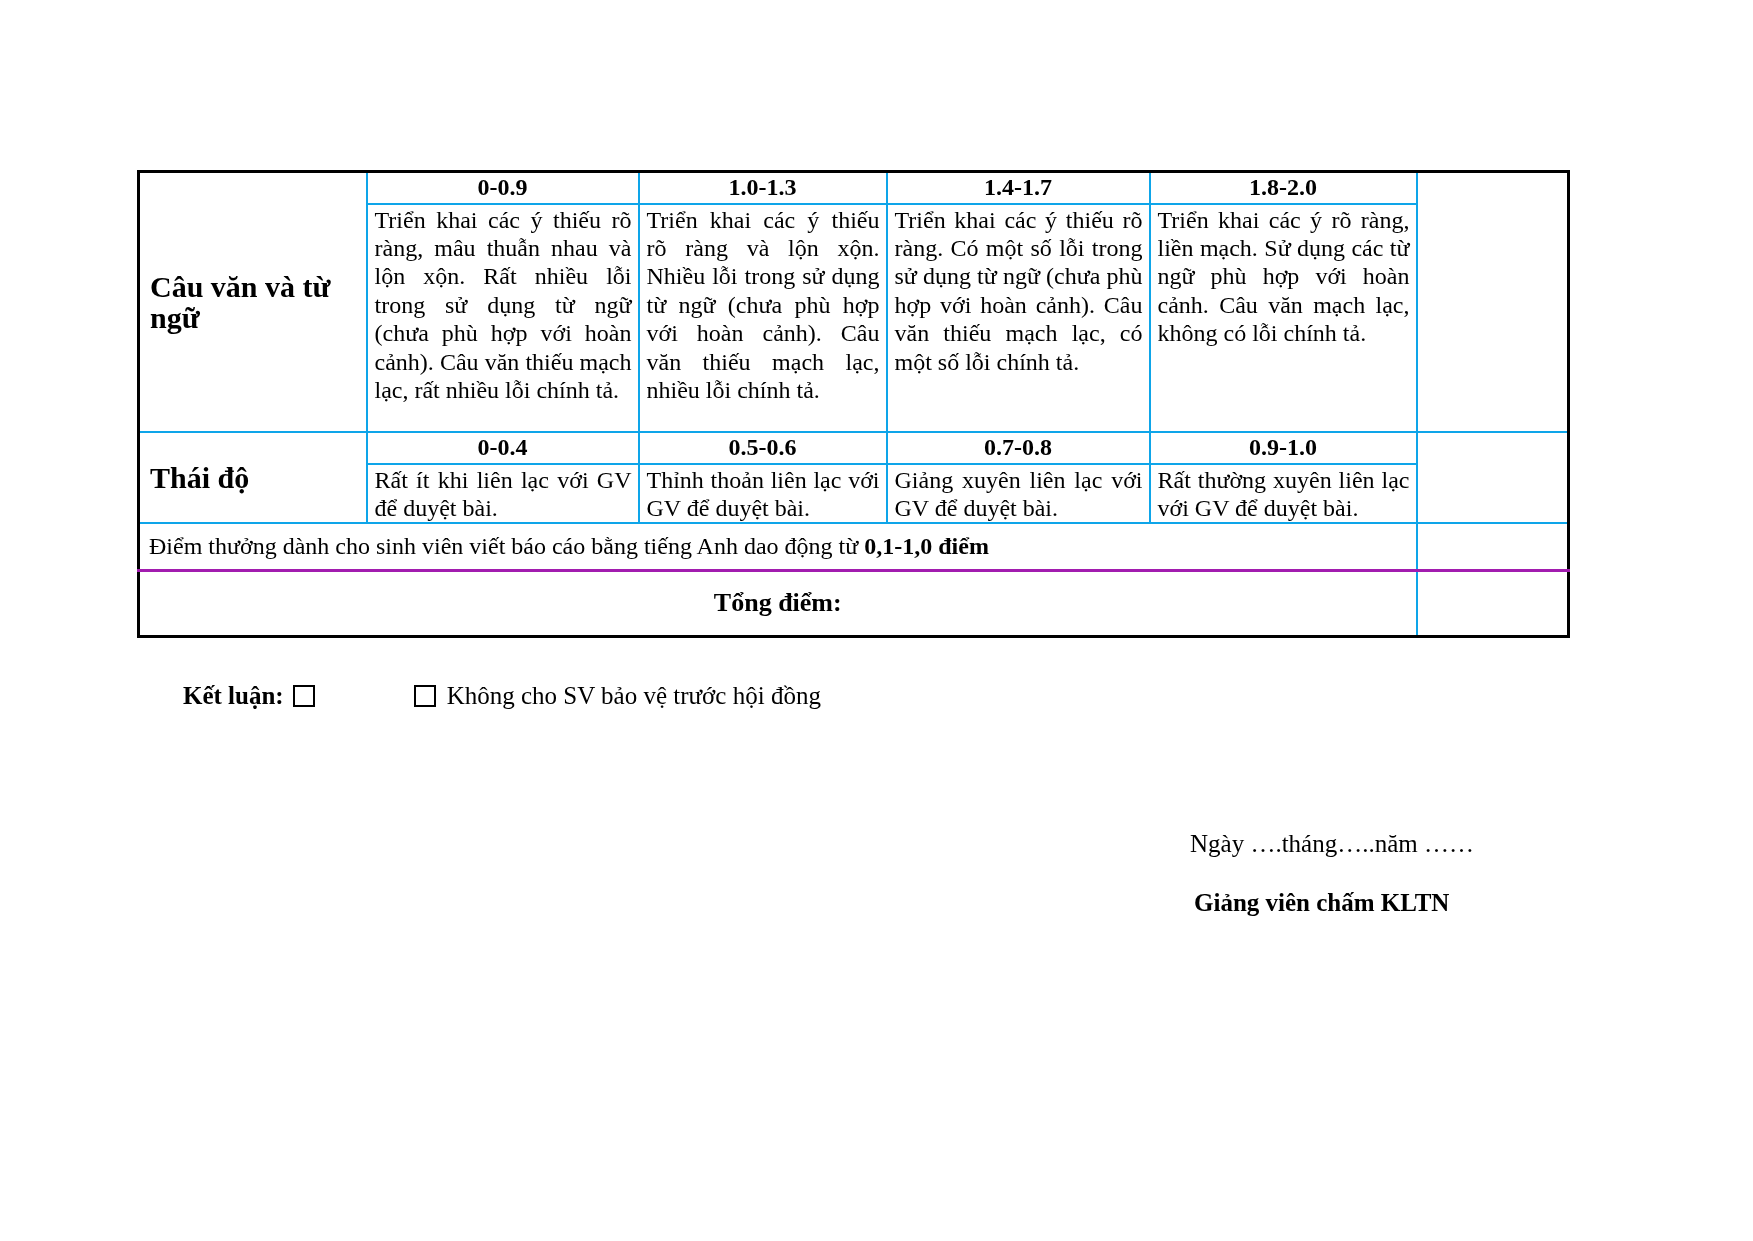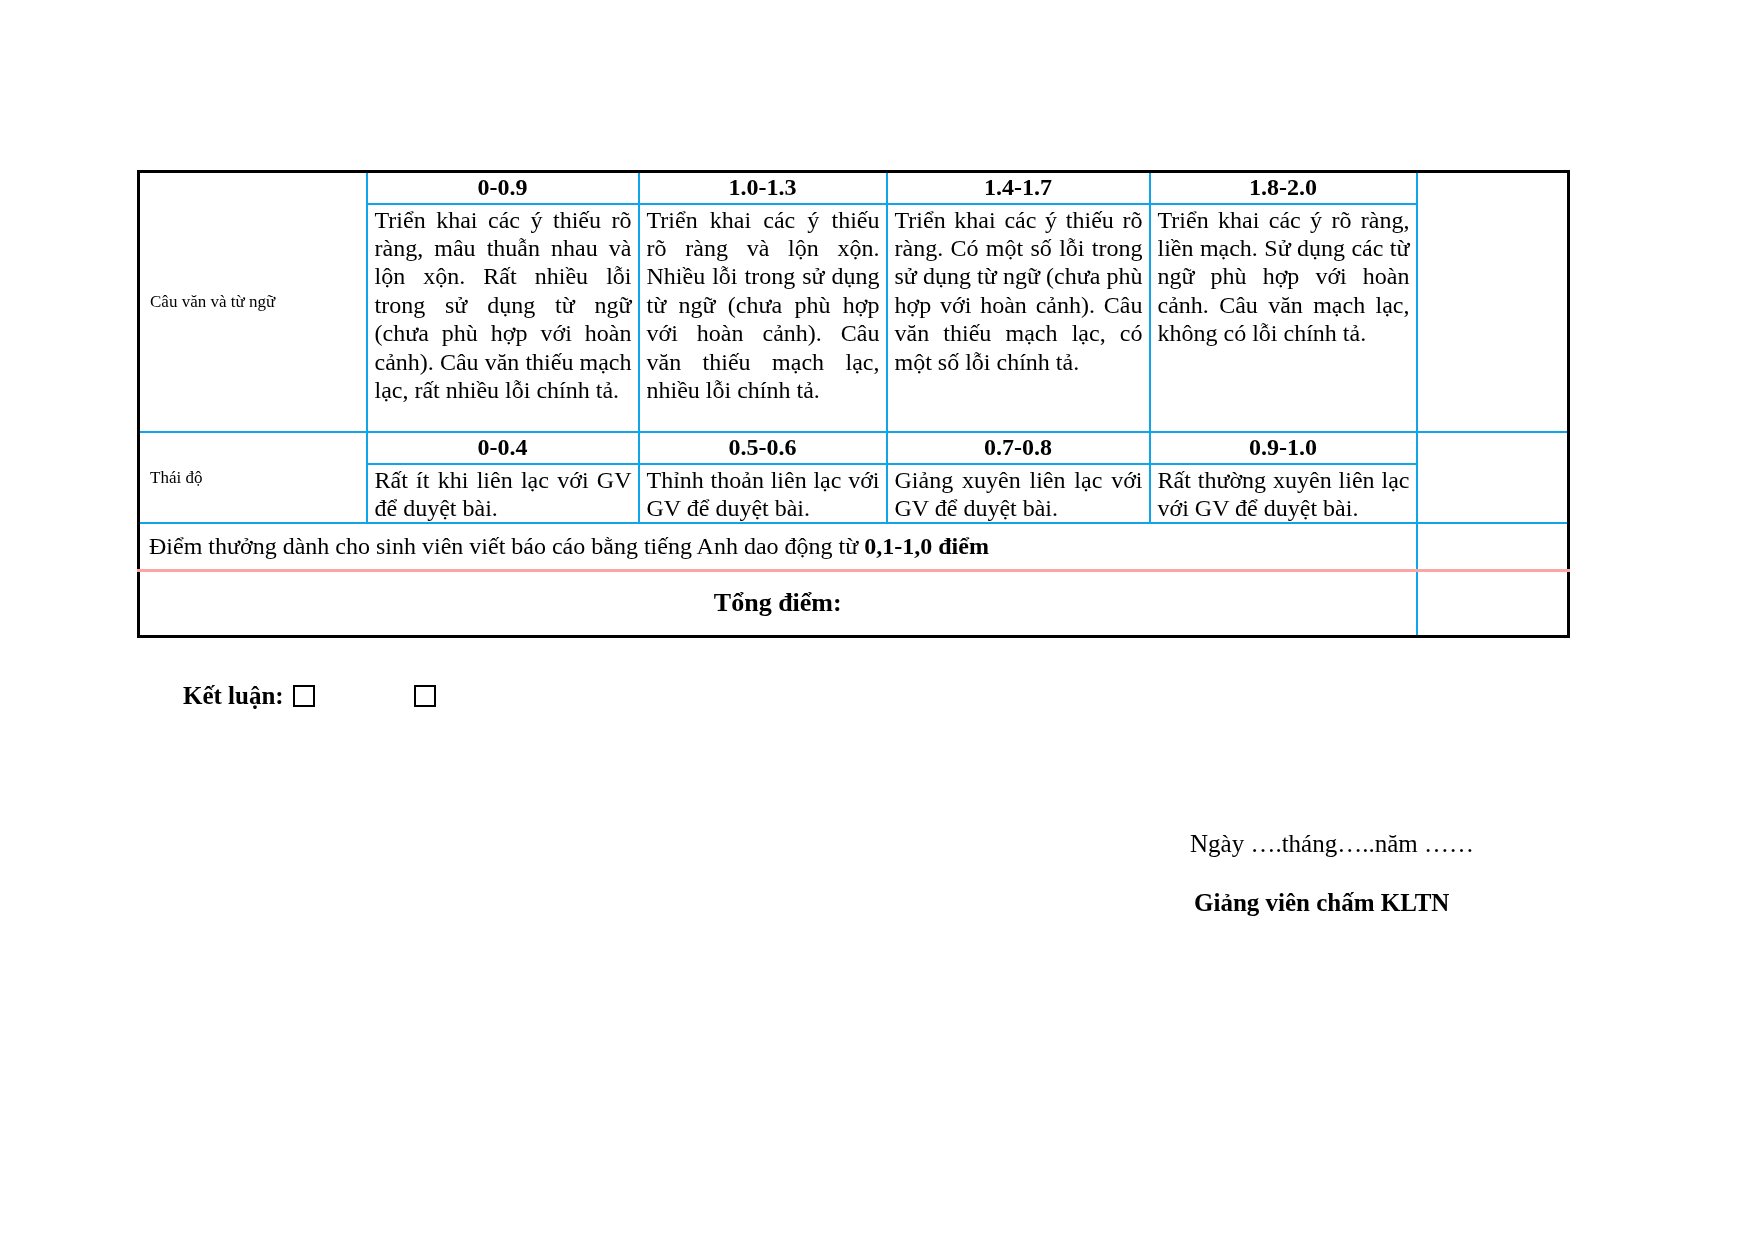--- a/index.html
+++ b/index.html
@@ -29,22 +29,22 @@
     overflow: hidden;
   }
   th.band {
     font-size: 24px;
     font-weight: bold;
     text-align: center;
     vertical-align: middle;
     height: 32px;
   }
   td.crit {
-    font-size: 17px;
-    font-weight: normal;
+    font-size: 30px;
+    font-weight: bold;
     vertical-align: middle;
     text-align: left;
     padding: 0 8px 0 10px;
     line-height: 31px;
   }
   td.desc {
     font-size: 24px;
     line-height: 28.4px;
     text-align: justify;
     vertical-align: top;
@@ -53,21 +53,21 @@
   tr.body-tall { height: 228px; margin-top: 32px; }
   tr.body-short { height: 58px; padding-left: 24px; }
   tr.row-bonus { height: 47px; }
   tr.row-bonus td.bonus-cell {
     font-size: 24px;
     vertical-align: middle;
     text-align: left;
     padding-left: 9px;
   }
   tr.row-total { height: 66px; }
-  tr.row-total td { border-top: 3px solid #fca5a5; }
+  tr.row-total td { border-top: 3px solid #a21caf; }
   tr.row-total td.total-cell {
     font-size: 26px;
     font-weight: bold;
     text-align: center;
     vertical-align: middle;
   }
   .bold { font-weight: bold; }
 
   
   .conclusion {
@@ -164,20 +164,21 @@
       <td class="total-cell" colspan="5">Tổng điểm:</td>
       <td class="score"></td>
     </tr>
   </tbody>
     </table>
 
   <div class="conclusion">
     <span class="kicker">Kết luận:</span>
     <span class="checkbox"></span>
     <span class="checkbox opt2"></span>
+    <span>Không cho SV bảo vệ trước hội đồng</span>
   </div>
 
   <div class="signature">
     <div class="sig-date">Ngày ….tháng…..năm ……</div>
     <div class="sig-title">Giảng viên chấm KLTN</div>
   </div>
 
 </div>
 
 </body></html>

